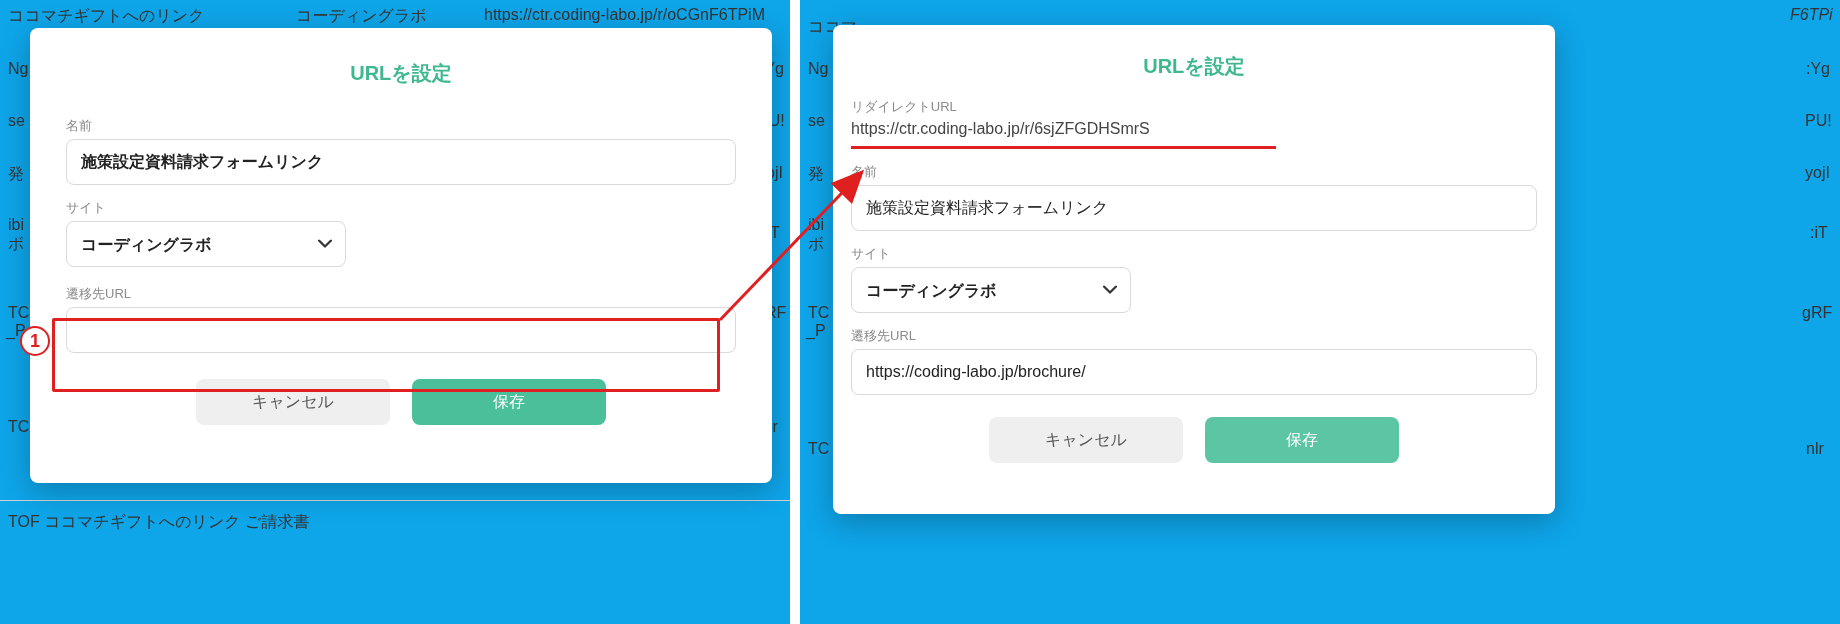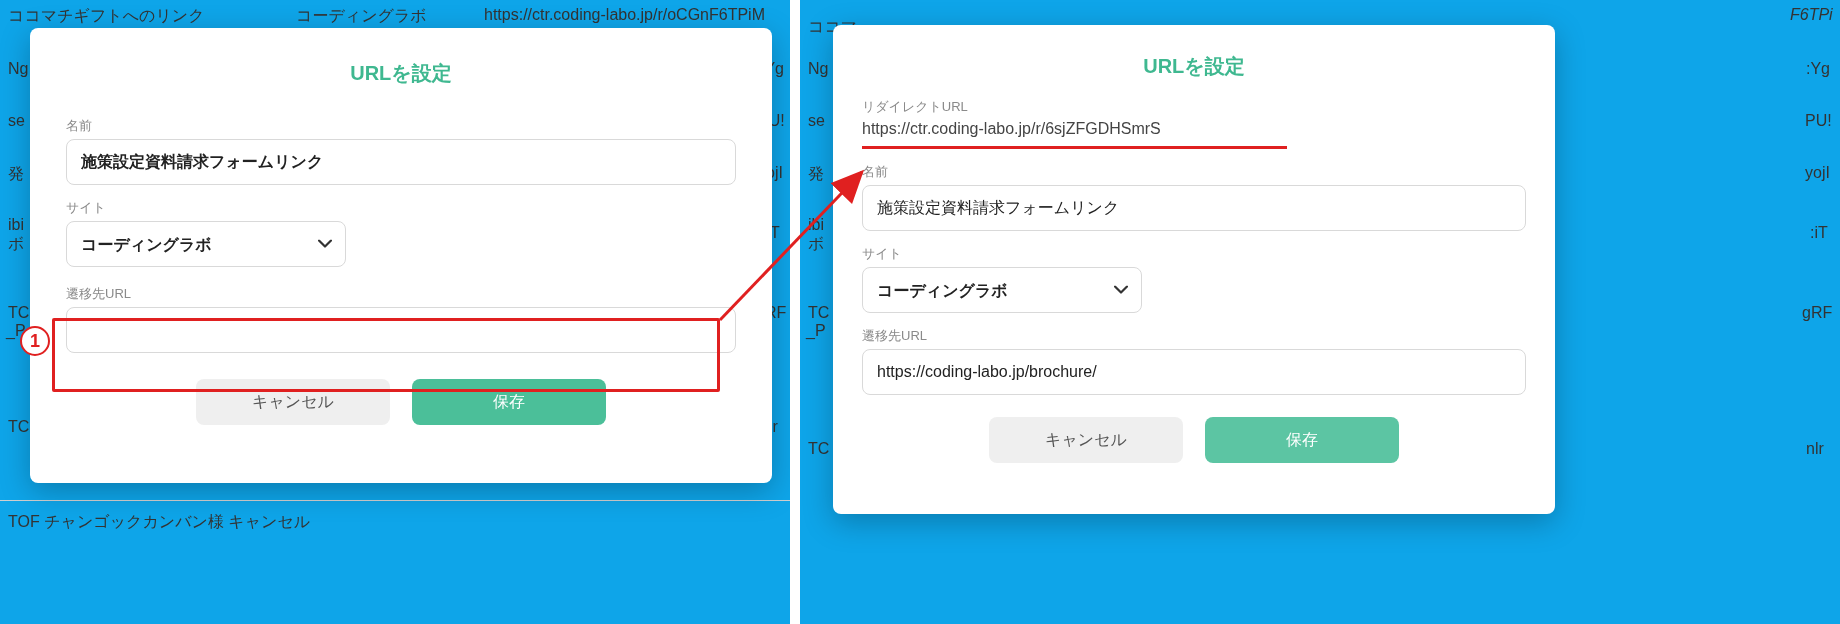--- a/index.html
+++ b/index.html
@@ -37,21 +37,21 @@
   .modal.right-modal { left: 33px; top: 25px; width: 722px; height: 489px; }
   .modal-title {
     text-align: center;
     color: #3fb890;
     font-weight: 600;
     font-size: 20px;
     padding-top: 32px;
     padding-bottom: 16px;
   }
   .modal-body { padding: 0 36px; }
-  .modal-body.right-body { padding: 0 29px; }
+  .modal-body.right-body { padding: 0 18px; }
   .field-label {
     font-size: 13px;
     color: #8a8a8a;
     margin-top: 14px;
     margin-bottom: 4px;
     display: block;
   }
   .static-value {
     font-size: 16px;
     color: #444;
@@ -157,21 +157,21 @@
   <div class="bg-text" style="left:8px; top:216px;">ibi</div>
   <div class="bg-text" style="left:8px; top:234px;">ボ</div>
   <div class="bg-text" style="left:762px; top:224px;">:iT</div>
   <div class="bg-text" style="left:8px; top:304px;">TC</div>
   <div class="bg-text" style="left:6px; top:322px;">_P</div>
   <div class="bg-text" style="left:756px; top:304px;">gRF</div>
   <div class="bg-text" style="left:8px; top:418px;">TC</div>
   <div class="bg-text" style="left:760px; top:418px;">nlr</div>
 
   <div class="divider-line"></div>
-  <div class="bg-text" style="left:8px; top:512px;">TOF チャンゴックカンバン様 キャンセル</div>
+  <div class="bg-text" style="left:8px; top:512px;">TOF ココマチギフトへのリンク ご請求書</div>
 
   <div class="modal left-modal">
     <div class="modal-title">URLを設定</div>
     <div class="modal-body">
       <label class="field-label">名前</label>
       <input class="input" type="text" style="font-weight: 600;" value="施策設定資料請求フォームリンク">
 
       <label class="field-label">サイト</label>
       <div class="select-wrap">
         <select class="select">

